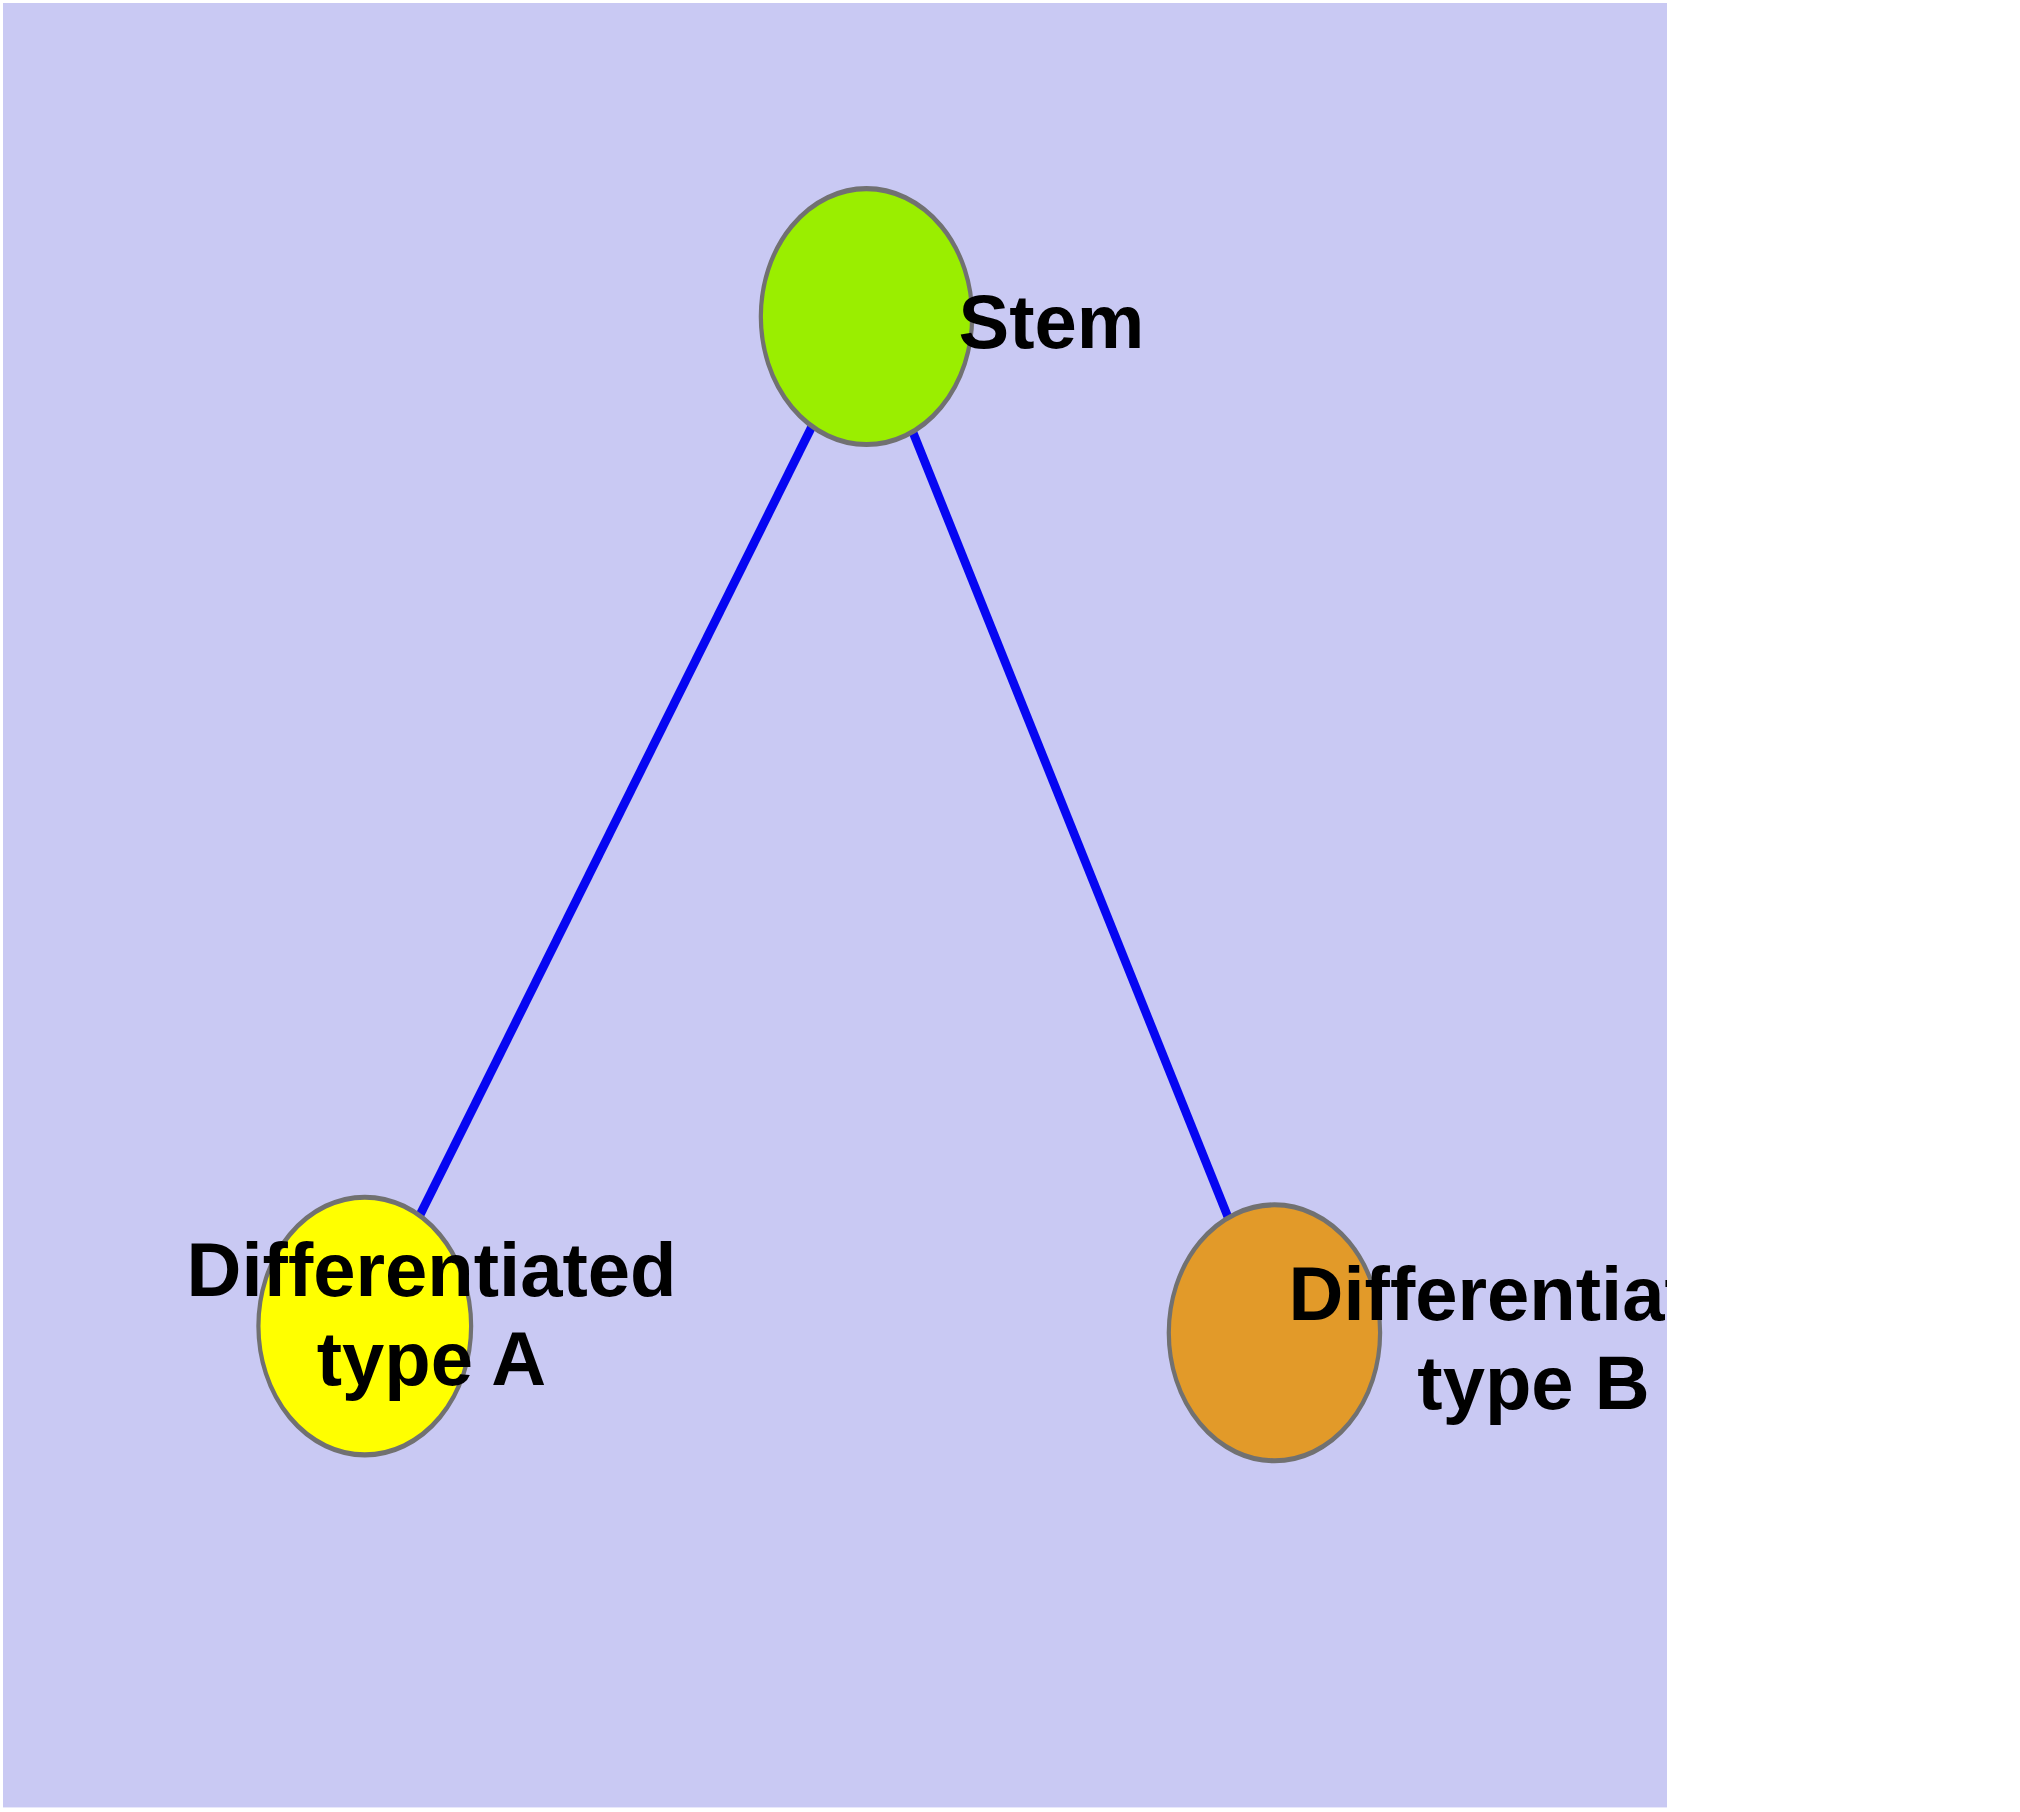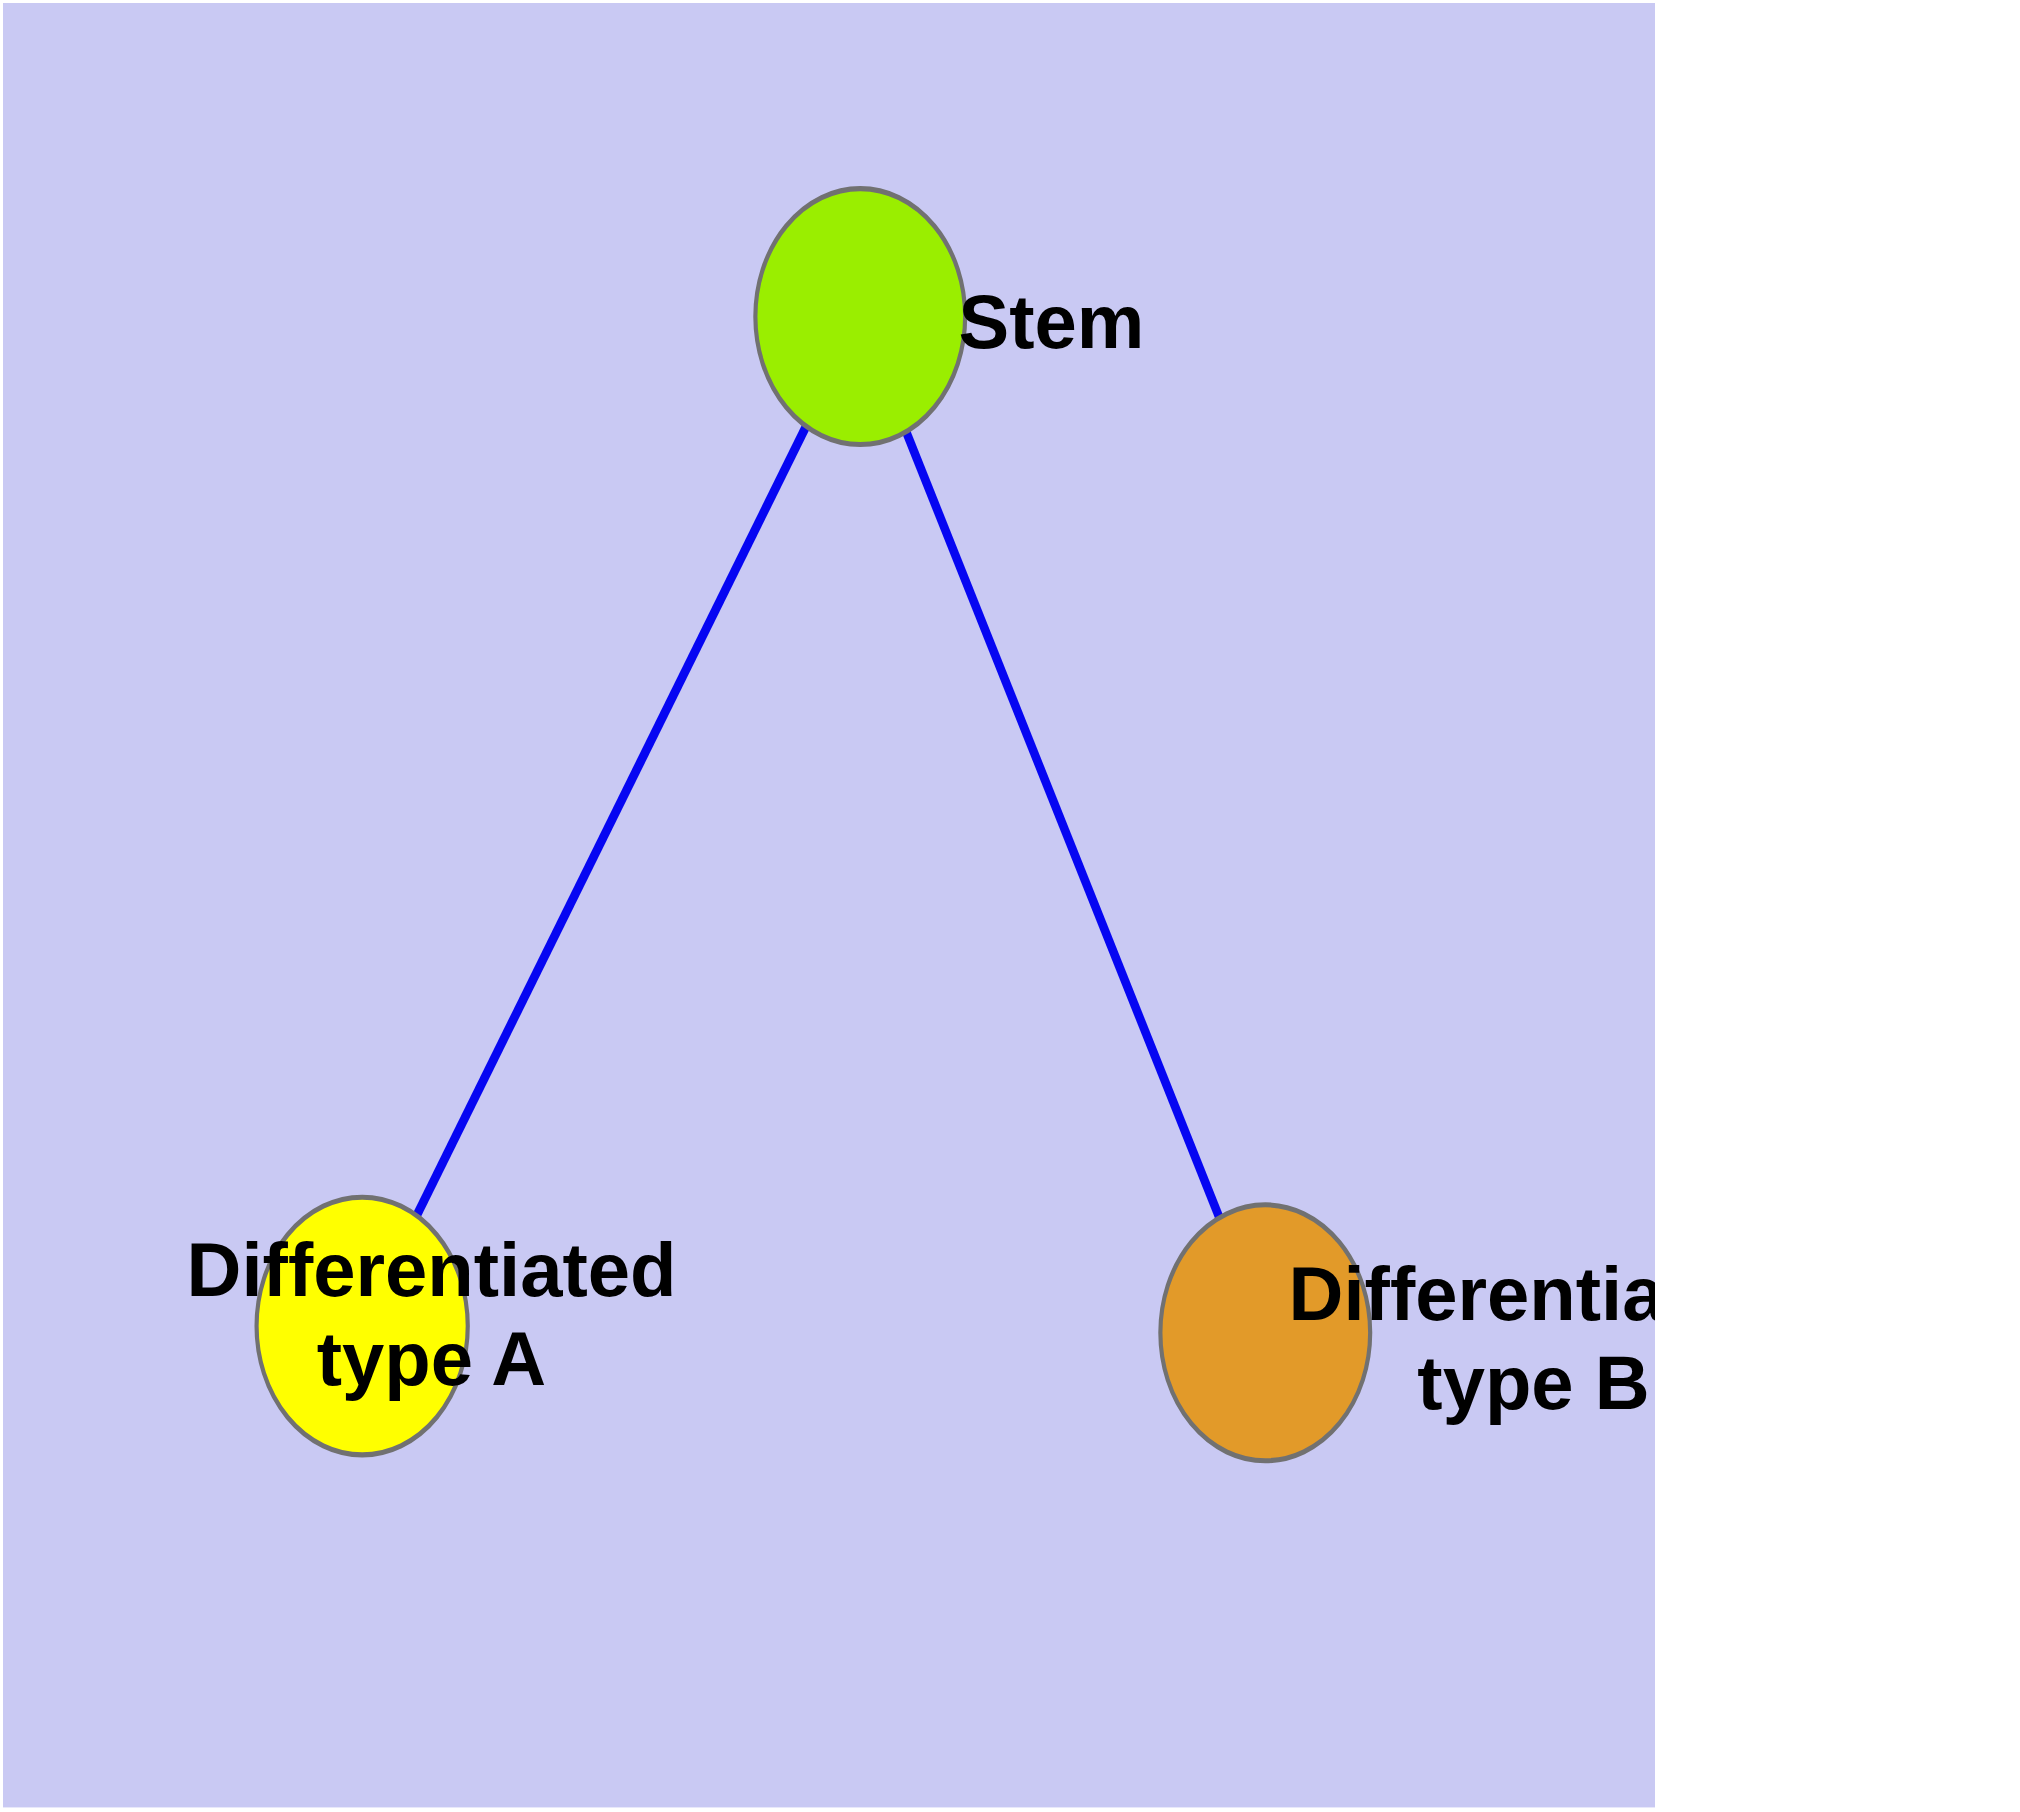--- a/index.html
+++ b/index.html
@@ -7,20 +7,21 @@
     padding: 0;
     background: #ffffff;
   }
   #stage {
     position: relative;
     width: 1657px;
     height: 1812px;
     background: #ffffff;
     overflow: hidden;
     font-family: "Liberation Sans", sans-serif;
+    padding-left: 12px;
   }
   #canvas {
     position: absolute;
     left: 2.5px;
     top: 3.4px;
     right: 2.5px;
     bottom: 4.2px;
     overflow: hidden;
   }
   #graph-svg {

